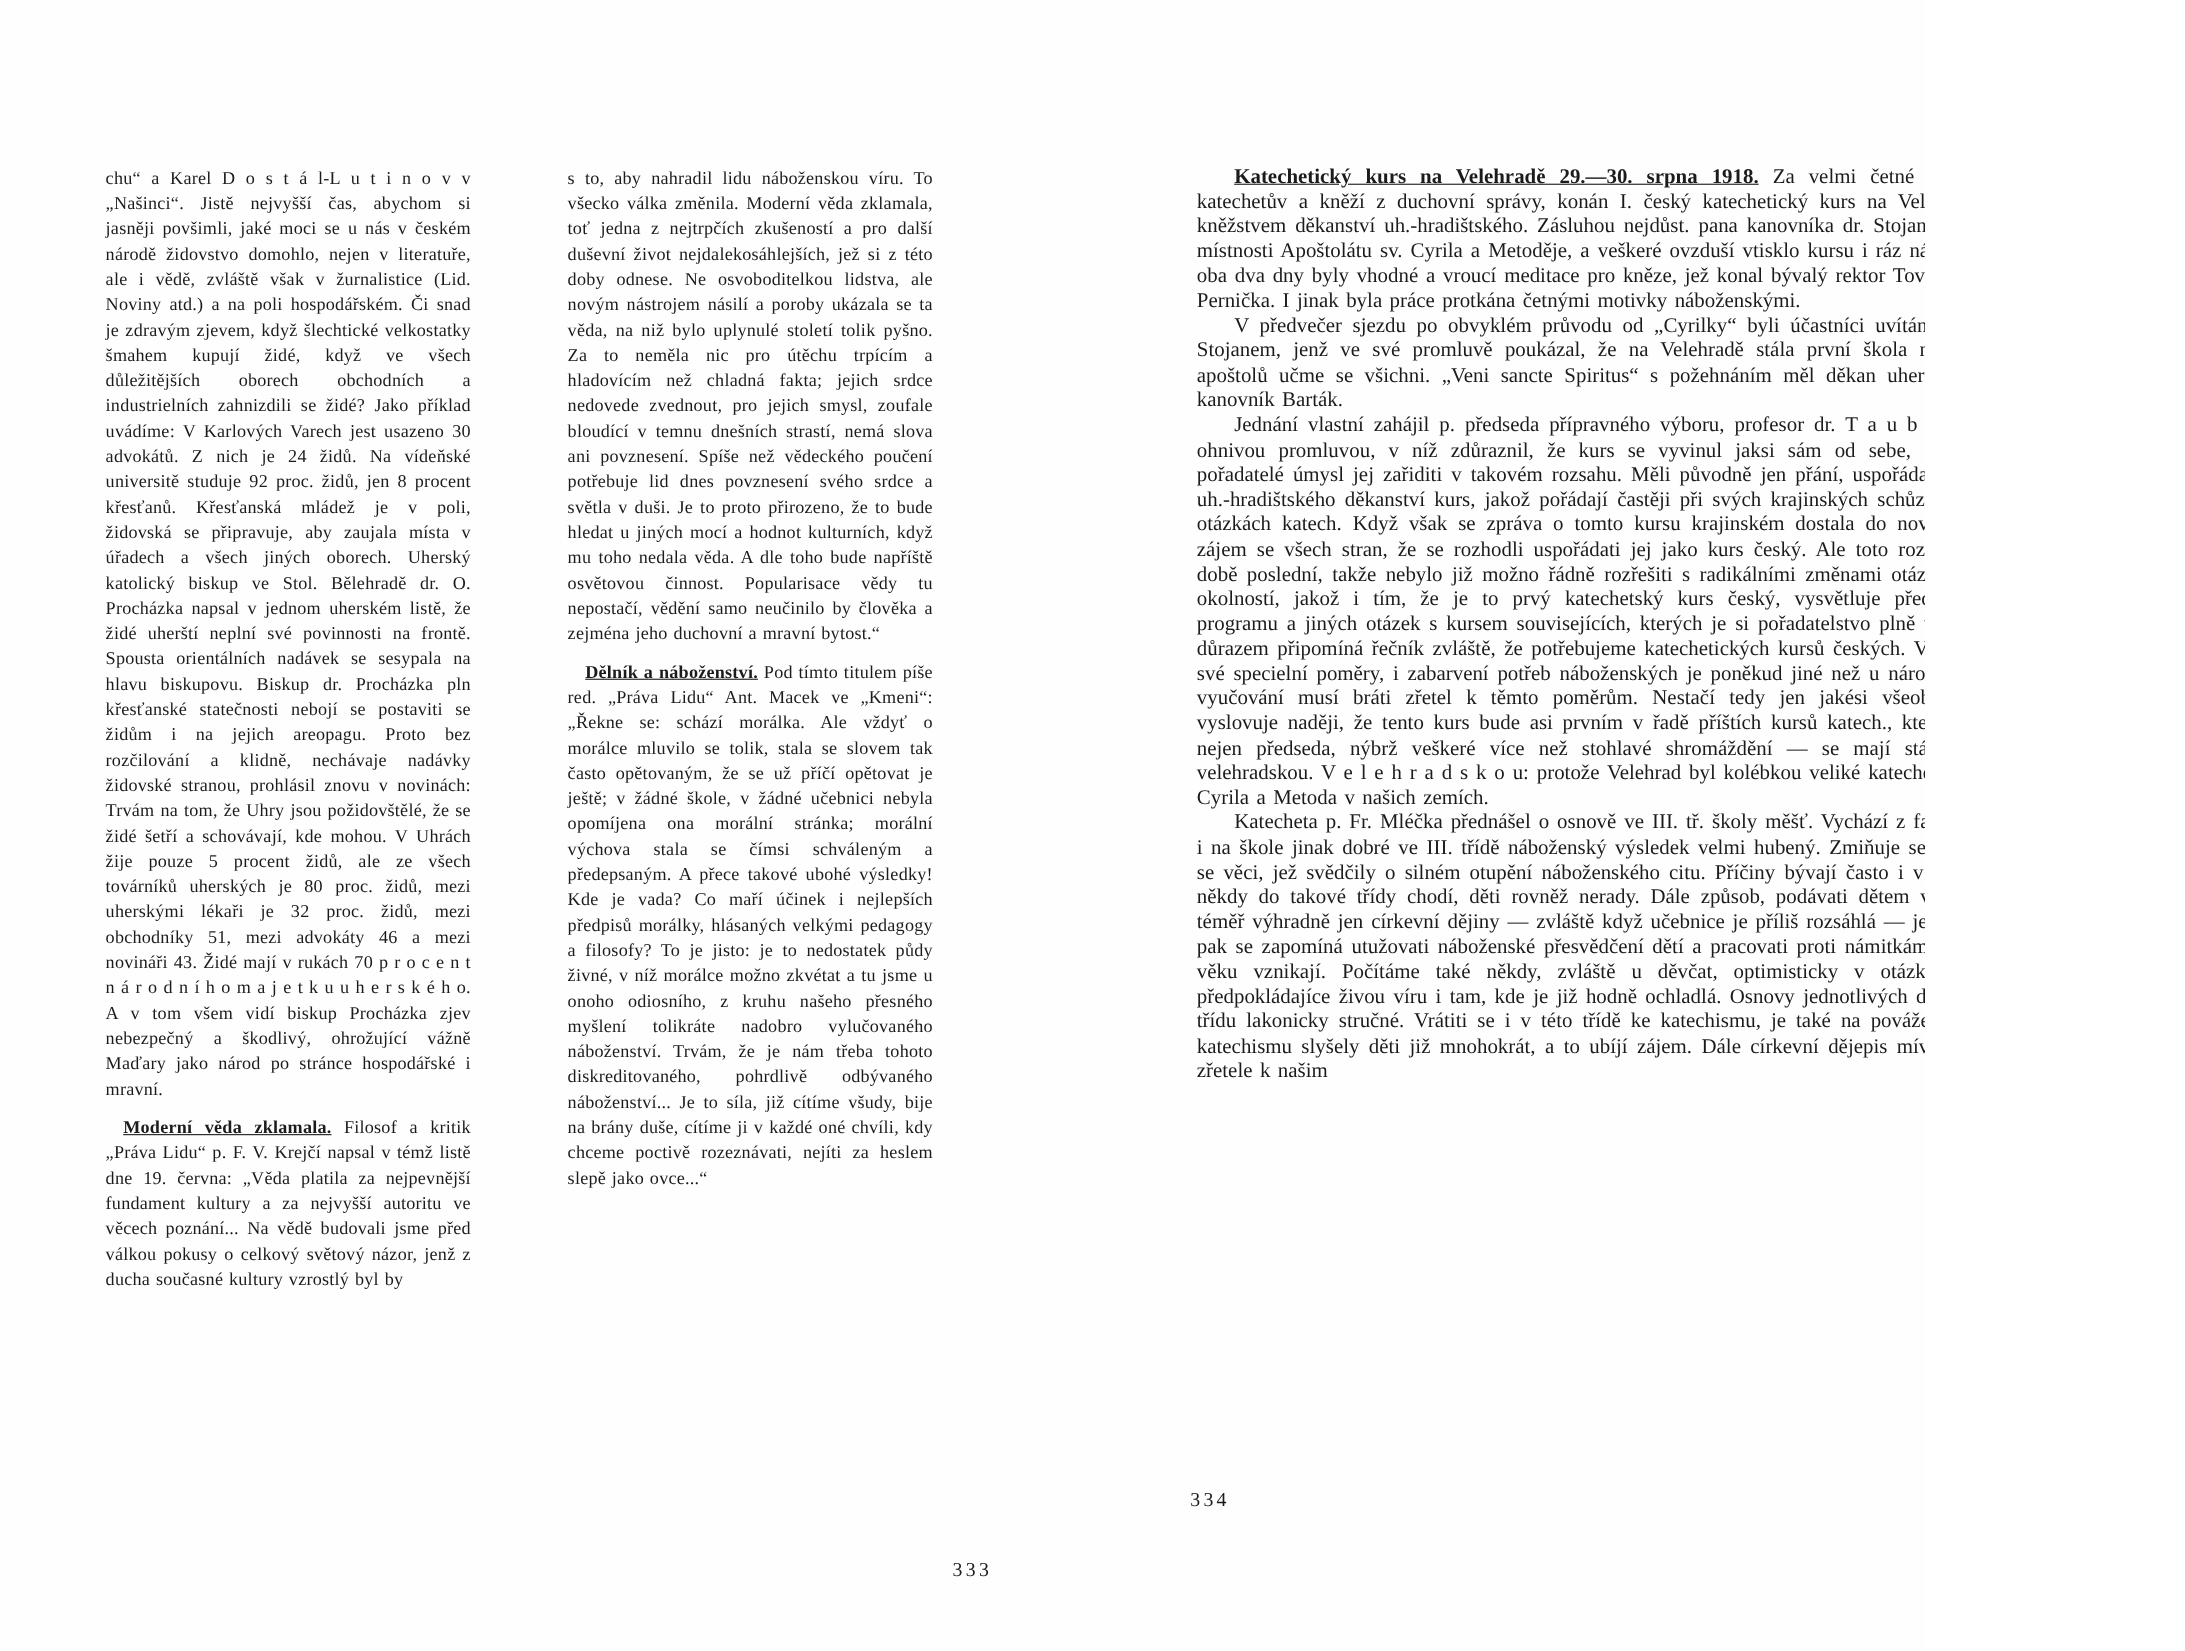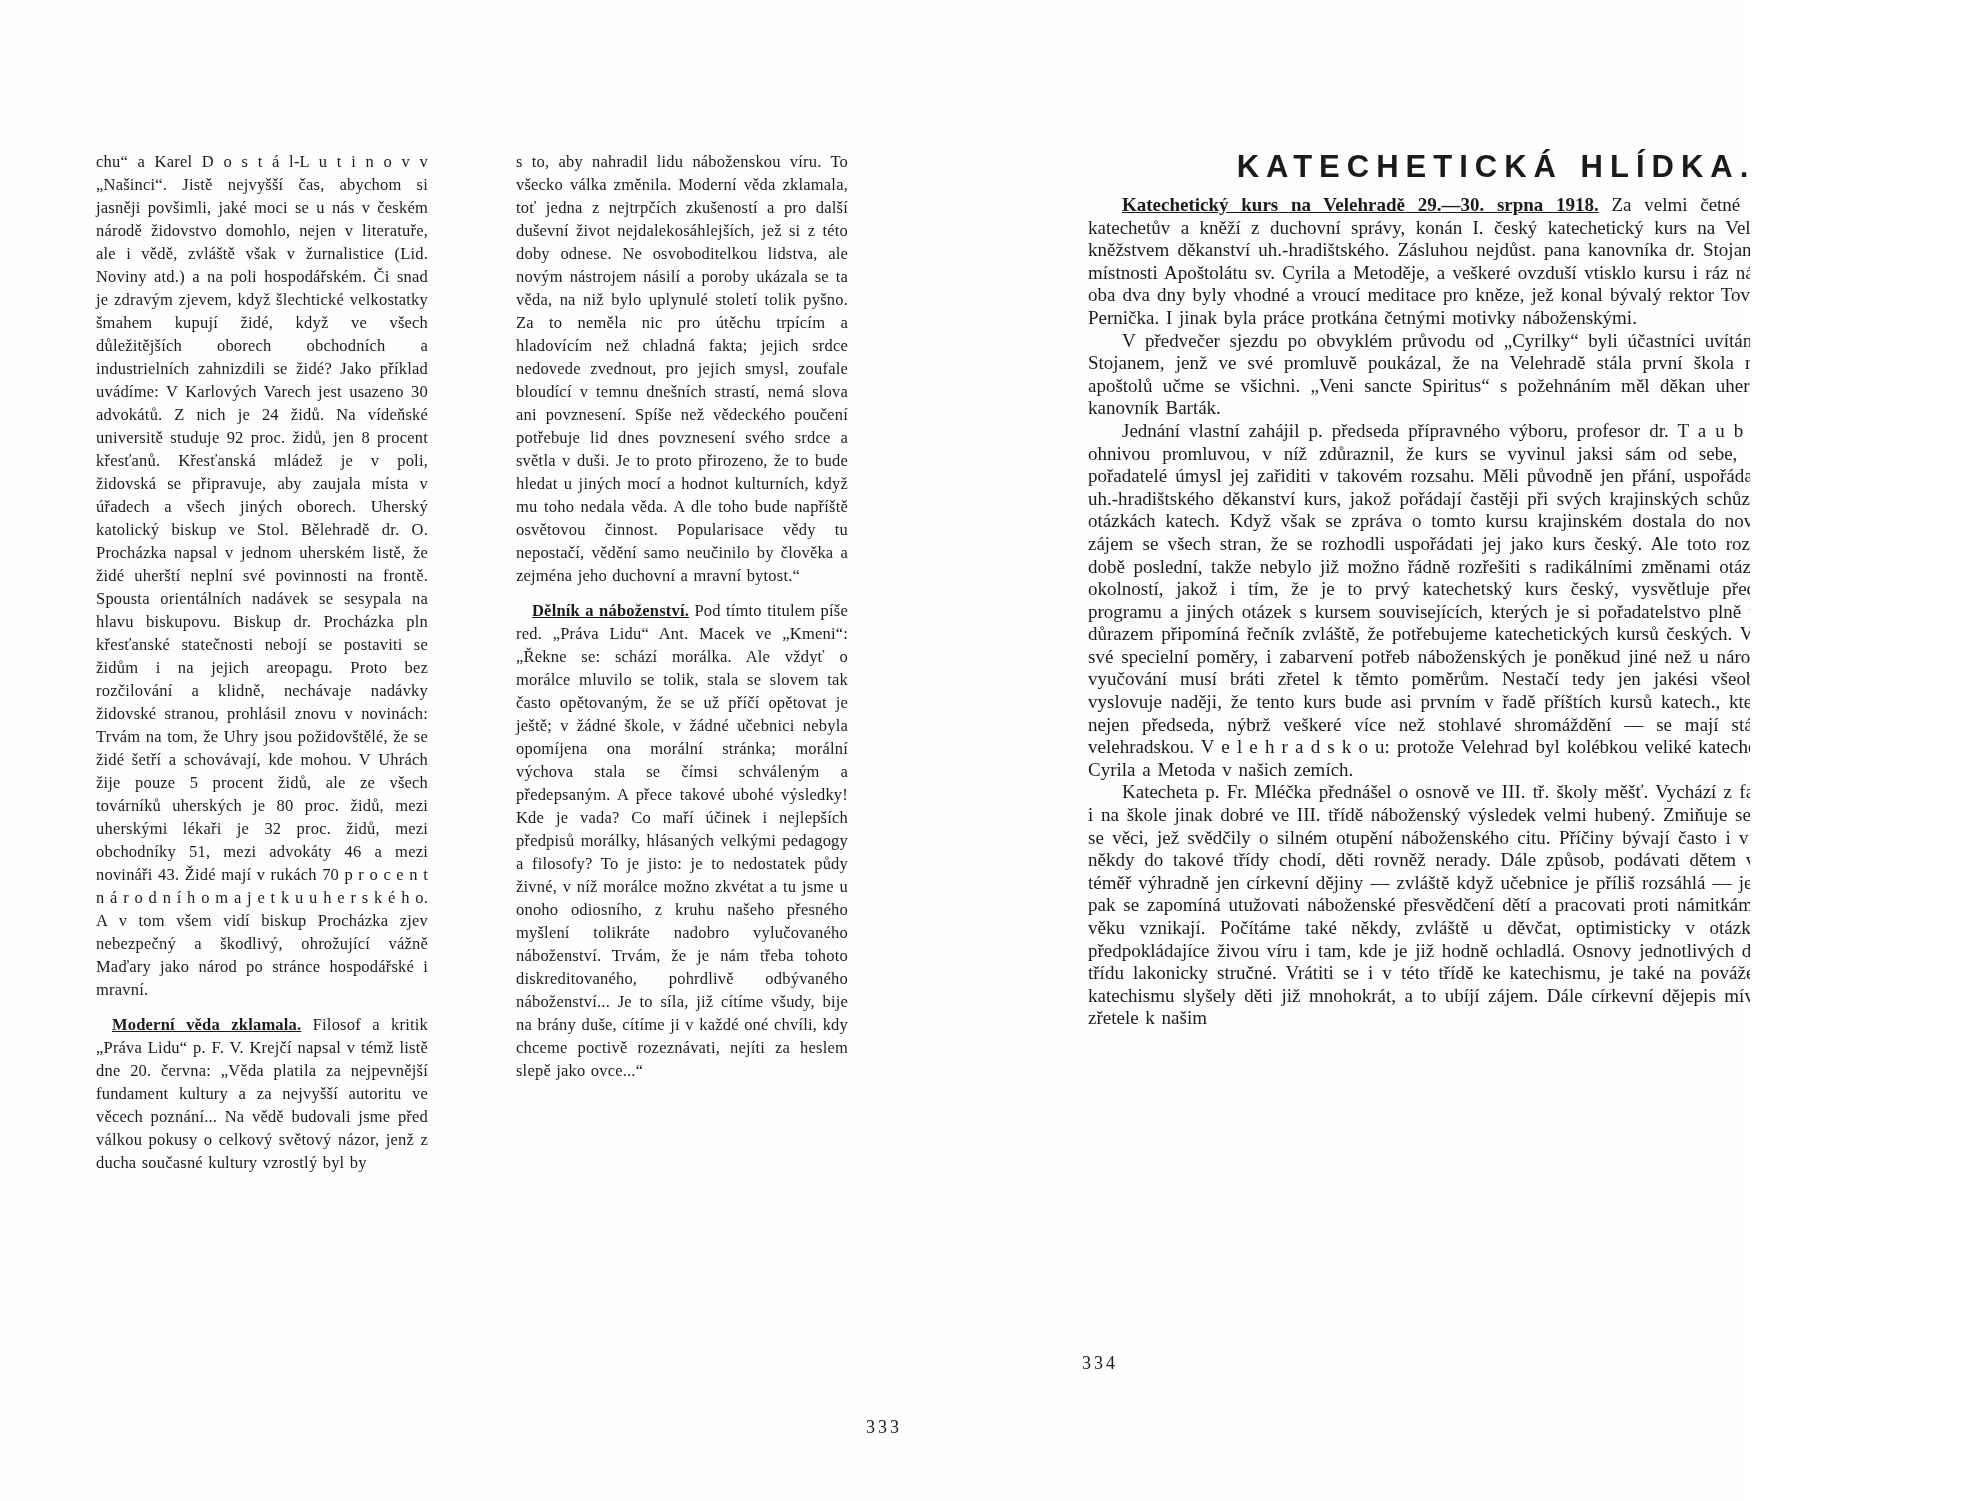--- a/index.html
+++ b/index.html
@@ -67,35 +67,34 @@
 </style>
 </head>
 <body>
 
 <div class="sheet">
 
   <div>
 
     <div class="col col-1">
       <p><span>chu“ a Karel D o s t á l-L u t i n o v v „Našinci“. Jistě nejvyšší čas, abychom si jasněji povšimli, jaké moci se u nás v českém národě židovstvo domohlo, nejen v literatuře, ale i vědě, zvláště však v žurnalistice (Lid. Noviny atd.) a na poli hospodářském. Či snad je zdravým zjevem, když šlechtické velkostatky šmahem kupují židé, když ve všech důležitějších oborech obchodních a industrielních zahnizdili se židé? Jako příklad uvádíme: V Karlových Varech jest usazeno 30 advokátů. Z nich je 24 židů. Na vídeňské universitě studuje 92 proc. židů, jen 8 procent křesťanů. Křesťanská mládež je v poli, židovská se připravuje, aby zaujala místa v úřadech a všech jiných oborech. Uherský katolický biskup ve Stol. Bělehradě dr. O. Procházka napsal v jednom uherském listě, že židé uherští neplní své povinnosti na frontě. Spousta orientálních nadávek se sesypala na hlavu biskupovu. Biskup dr. Procházka pln křesťanské statečnosti nebojí se postaviti se židům i na jejich areopagu. Proto bez rozčilování a klidně, nechávaje nadávky židovské stranou, prohlásil znovu v novinách: Trvám na tom, že Uhry jsou požidovštělé, že se židé šetří a schovávají, kde mohou. V Uhrách žije pouze 5 procent židů, ale ze všech továrníků uherských je 80 proc. židů, mezi uherskými lékaři je 32 proc. židů, mezi obchodníky 51, mezi advokáty 46 a mezi novináři 43. Židé mají v rukách 70 p r o c e n t  n á r o d n í h o  m a j e t k u  u h e r s k é h o. A v tom všem vidí biskup Procházka zjev nebezpečný a škodlivý, ohrožující vážně Maďary jako národ po stránce hospodářské i mravní.</span></p>
-      <p class="indented"><span class="lead">Moderní věda zklamala.</span> <span>Filosof a kritik „Práva Lidu“ p. F. V. Krejčí napsal v témž listě dne 20. června: „Věda platila za nejpevnější fundament kultury a za nejvyšší autoritu ve věcech poznání... Na vědě budovali jsme před válkou pokusy o celkový světový názor, jenž z ducha současné kultury vzrostlý byl by</span></p>
+      <p class="indented"><span class="lead">Moderní věda zklamala.</span> <span>Filosof a kritik „Práva Lidu“ p. F. V. Krejčí napsal v témž listě dne 19. června: „Věda platila za nejpevnější fundament kultury a za nejvyšší autoritu ve věcech poznání... Na vědě budovali jsme před válkou pokusy o celkový světový názor, jenž z ducha současné kultury vzrostlý byl by</span></p>
     </div>
 
     <div class="col col-2">
       <p><span>s to, aby nahradil lidu náboženskou víru. To všecko válka změnila. Moderní věda zklamala, toť jedna z nejtrpčích zkušeností a pro další duševní život nejdalekosáhlejších, jež si z této doby odnese. Ne osvoboditelkou lidstva, ale novým nástrojem násilí a poroby ukázala se ta věda, na niž bylo uplynulé století tolik pyšno. Za to neměla nic pro útěchu trpícím a hladovícím než chladná fakta; jejich srdce nedovede zvednout, pro jejich smysl, zoufale bloudící v temnu dnešních strastí, nemá slova ani povznesení. Spíše než vědeckého poučení potřebuje lid dnes povznesení svého srdce a světla v duši. Je to proto přirozeno, že to bude hledat u jiných mocí a hodnot kulturních, když mu toho nedala věda. A dle toho bude napříště osvětovou činnost. Popularisace vědy tu nepostačí, vědění samo neučinilo by člověka a zejména jeho duchovní a mravní bytost.“</span></p>
       <p class="indented"><span class="lead">Dělník a náboženství.</span> <span>Pod tímto titulem píše red. „Práva Lidu“ Ant. Macek ve „Kmeni“: „Řekne se: schází morálka. Ale vždyť o morálce mluvilo se tolik, stala se slovem tak často opětovaným, že se už příčí opětovat je ještě; v žádné škole, v žádné učebnici nebyla opomíjena ona morální stránka; morální výchova stala se čímsi schváleným a předepsaným. A přece takové ubohé výsledky! Kde je vada? Co maří účinek i nejlepších předpisů morálky, hlásaných velkými pedagogy a filosofy? To je jisto: je to nedostatek půdy živné, v níž morálce možno zkvétat a tu jsme u onoho odiosního, z kruhu našeho přesného myšlení tolikráte nadobro vylučovaného náboženství. Trvám, že je nám třeba tohoto diskreditovaného, pohrdlivě odbývaného náboženství... Je to síla, již cítíme všudy, bije na brány duše, cítíme ji v každé oné chvíli, kdy chceme poctivě rozeznávati, nejíti za heslem slepě jako ovce...“</span></p>
     </div>
 
     <div class="pageno pageno-left">333</div>
   </div>
 
   <div>
 
     <div class="rp-body">
-      <h1 class="rp-heading">KATECHETICKÁ HLÍDKA.</h1>
 
       <p><span class="lead">Katechetický kurs na Velehradě 29.—30. srpna 1918.</span> <span>Za velmi četné účasti — asi 150 katechetův a kněží z duchovní správy, konán I. český katechetický kurs na Velehradě, uspořádaný kněžstvem děkanství uh.-hradištského. Zásluhou nejdůst. pana kanovníka dr. Stojana propůjčeny kursu místnosti Apoštolátu sv. Cyrila a Metoděje, a veškeré ovzduší vtisklo kursu i ráz náboženský. Ráno po oba dva dny byly vhodné a vroucí meditace pro kněze, jež konal bývalý rektor Tovaryšstva Ježíšova P. Pernička. I jinak byla práce protkána četnými motivky náboženskými.</span></p>
 
       <p><span>V předvečer sjezdu po obvyklém průvodu od „Cyrilky“ byli účastníci uvítáni vdp. kanovníkem Stojanem, jenž ve své promluvě poukázal, že na Velehradě stála první škola na Moravě. Od sv. apoštolů učme se všichni. „Veni sancte Spiritus“ s požehnáním měl děkan uhersko-hradištský vdp. kanovník Barták.</span></p>
 
       <p><span>Jednání vlastní zahájil p. předseda přípravného výboru, profesor dr. T a u b e r z Uh. Hradiště ohnivou promluvou, v níž zdůraznil, že kurs se vyvinul jaksi sám od sebe, aniž měli původně pořadatelé úmysl jej zařiditi v takovém rozsahu. Měli původně jen přání, uspořádati jen pro kněžstvo uh.-hradištského děkanství kurs, jakož pořádají častěji při svých krajinských schůzkách i rozhovory o otázkách katech. Když však se zpráva o tomto kursu krajinském dostala do novin, jevil se takový zájem se všech stran, že se rozhodli uspořádati jej jako kurs český. Ale toto rozhodnutí padlo až v době poslední, takže nebylo již možno řádně rozřešiti s radikálními změnami otázku referentů. Touto okolností, jakož i tím, že je to prvý katechetský kurs český, vysvětluje předseda nedokonalost programu a jiných otázek s kursem souvisejících, kterých je si pořadatelstvo plně vědomo. S velikým důrazem připomíná řečník zvláště, že potřebujeme katechetických kursů českých. Vždyť národ náš má své specielní poměry, i zabarvení potřeb náboženských je poněkud jiné než u národů jiných, a nábož. vyučování musí bráti zřetel k těmto poměrům. Nestačí tedy jen jakési všeobecné sjezdy. Dále vyslovuje naději, že tento kurs bude asi prvním v řadě příštích kursů katech., které — a to si přeje nejen předseda, nýbrž veškeré více než stohlavé shromáždění — se mají státi trvalou institucí velehradskou. V e l e h r a d s k o u: protože Velehrad byl kolébkou veliké katechetské působnosti sv. Cyrila a Metoda v našich zemích.</span></p>
 
       <p><span>Katecheta p. Fr. Mléčka přednášel o osnově ve III. tř. školy měšť. Vychází z fakta, že někdy bývá i na škole jinak dobré ve III. třídě náboženský výsledek velmi hubený. Zmiňuje se o třídě, v níž dály se věci, jež svědčily o silném otupění náboženského citu. Příčiny bývají často i v katechetovi. Nerad někdy do takové třídy chodí, děti rovněž nerady. Dále způsob, podávati dětem ve III. tř. zvláště a téměř výhradně jen církevní dějiny — zvláště když učebnice je příliš rozsáhlá — je též vadný, protože pak se zapomíná utužovati náboženské přesvědčení dětí a pracovati proti námitkám, jež v dětech toho věku vznikají. Počítáme také někdy, zvláště u děvčat, optimisticky v otázkách náboženských, předpokládajíce živou víru i tam, kde je již hodně ochladlá. Osnovy jednotlivých diecesí jsou pro tuto třídu lakonicky stručné. Vrátiti se i v této třídě ke katechismu, je také na pováženou, protože znění katechismu slyšely děti již mnohokrát, a to ubíjí zájem. Dále církevní dějepis mívá často příliš málo zřetele k našim</span></p>
     </div>
 

